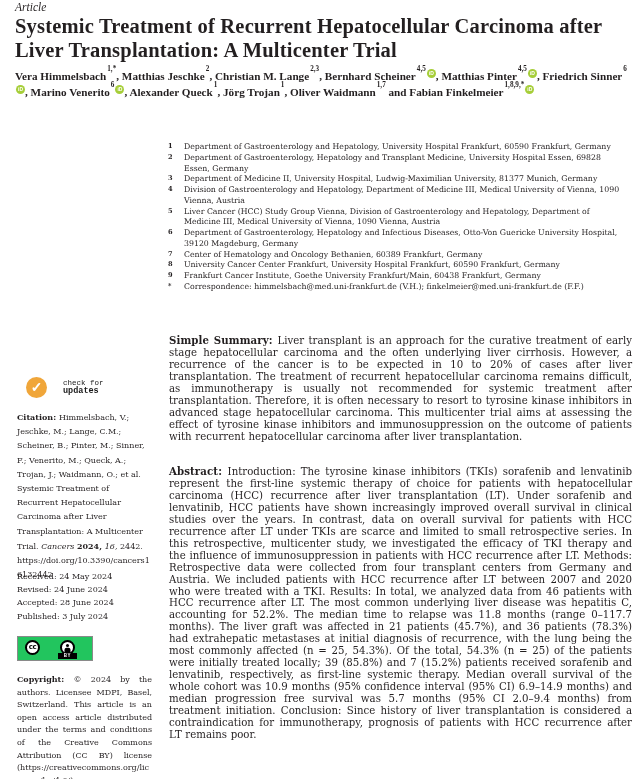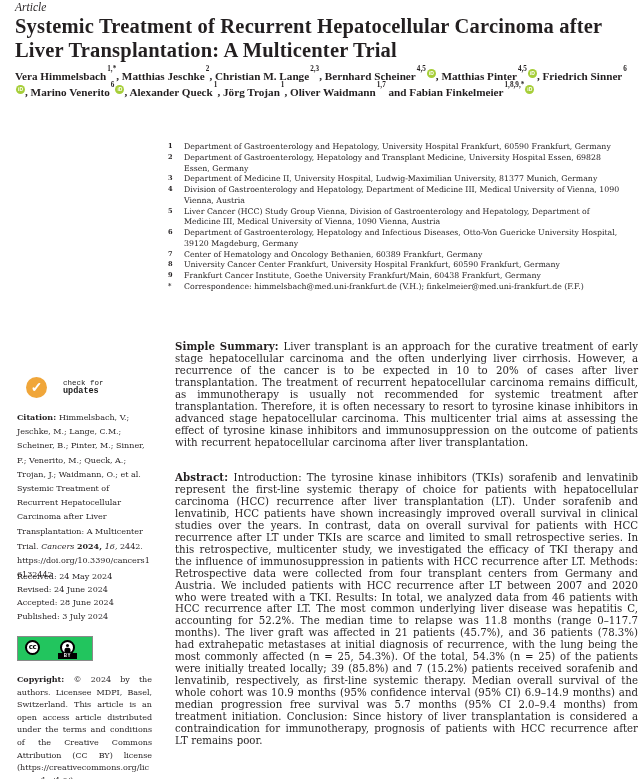--- a/index.html
+++ b/index.html
@@ -21,21 +21,21 @@
          line-height:9px;text-align:center;vertical-align:super;margin-left:1px;letter-spacing:0;}
 
   
   .affiliations{position:absolute;left:165px;top:142px;width:463px;}
   .aff-row{display:flex;font-size:7.8px;line-height:10.75px;}
   .aff-num{width:19px;flex:none;font-size:6.6px;font-weight:700;position:relative;top:-1px;
            padding-left:3px;box-sizing:border-box;}
   .aff-text{width:440px;}
 
   
-  .para{position:absolute;left:165px;width:463px;margin:10px;font-size:10.2px;
+  .para{position:absolute;left:165px;width:463px;margin:4px;font-size:10.2px;
         line-height:11.95px;text-align:justify;word-spacing:0.4px;}
   .para b{letter-spacing:0.1px;}
   #summary{top:331px;}
   #abstract{top:462px;}
 
   
   .updates-badge{position:absolute;left:26px;top:377px;display:flex;align-items:center;
                  cursor:pointer;}
   .check-circle{width:21px;height:21px;border-radius:50%;background:#F0A63A;color:#fff;
                 font-size:14px;font-weight:700;line-height:21px;text-align:center;flex:none;

